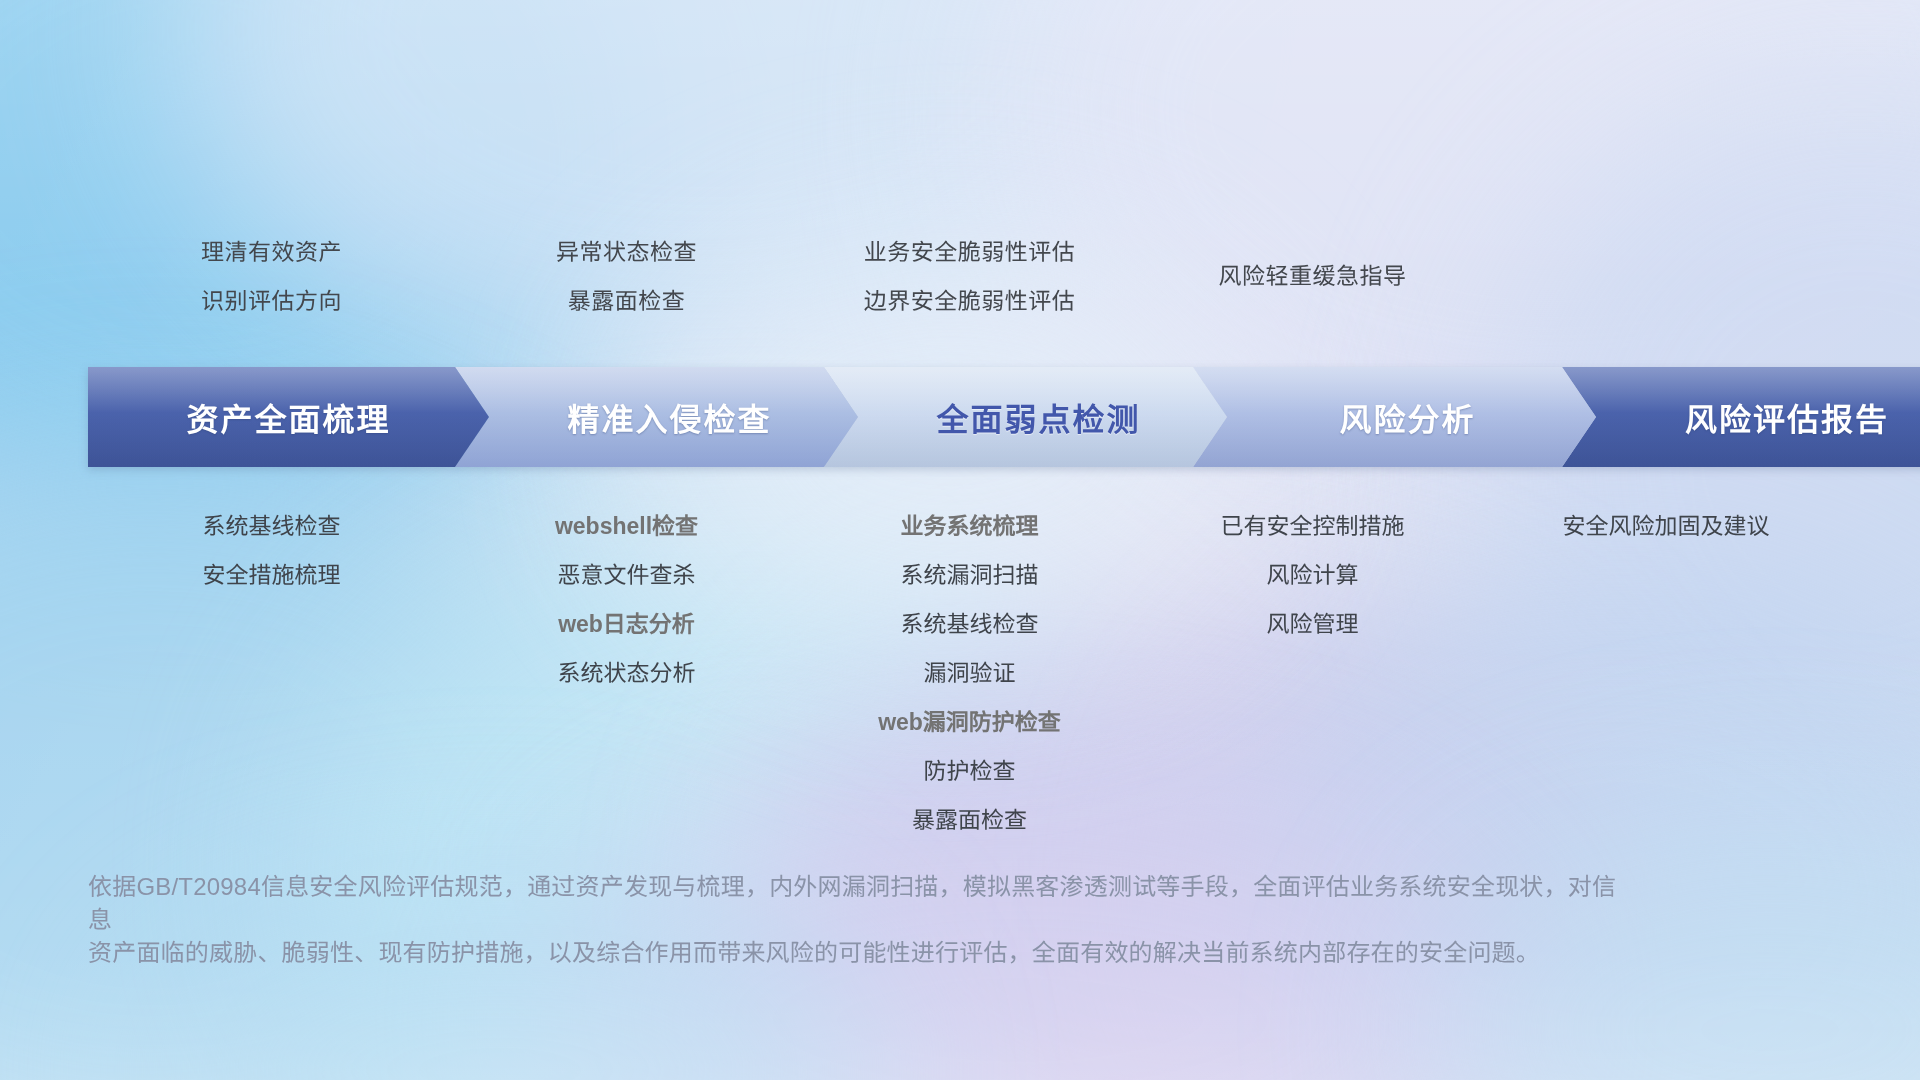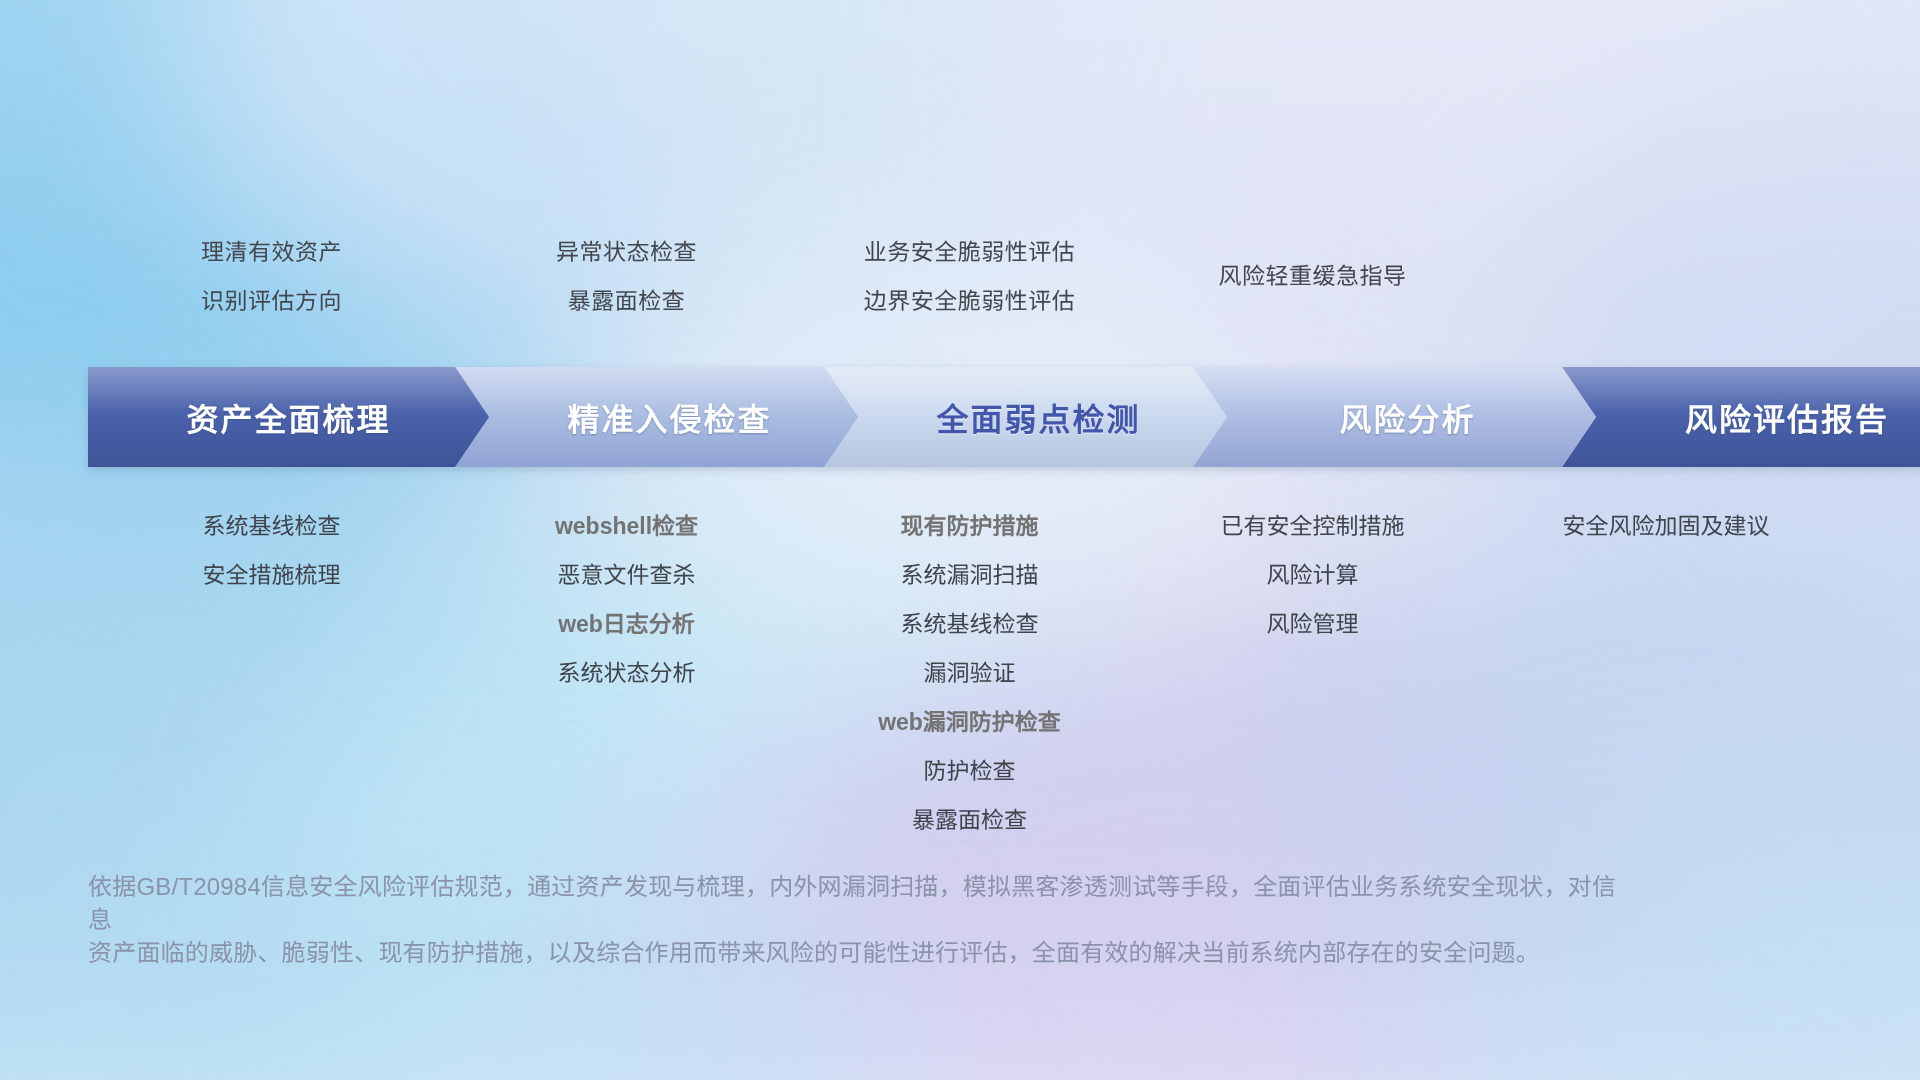--- a/index.html
+++ b/index.html
@@ -247,21 +247,21 @@
       </div>
 
       <div class="cell list-cell">
         <span class="item accent">webshell检查</span>
         <span class="item">恶意文件查杀</span>
         <span class="item accent">web日志分析</span>
         <span class="item">系统状态分析</span>
       </div>
 
       <div class="cell list-cell">
-        <span class="item accent">现有防护措施</span>
+        <span class="item accent">业务系统梳理</span>
         <span class="item">系统漏洞扫描</span>
         <span class="item">系统基线检查</span>
         <span class="item">漏洞验证</span>
         <span class="item accent">web漏洞防护检查</span>
         <span class="item">防护检查</span>
         <span class="item">暴露面检查</span>
       </div>
 
       <div class="cell list-cell">
         <span class="item">已有安全控制措施</span>

